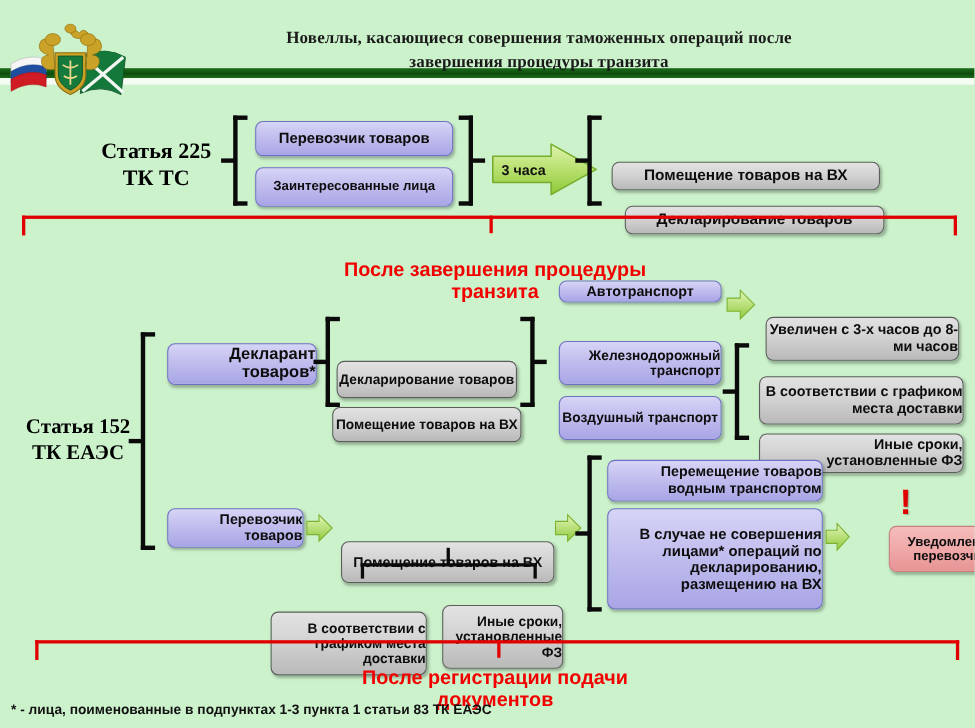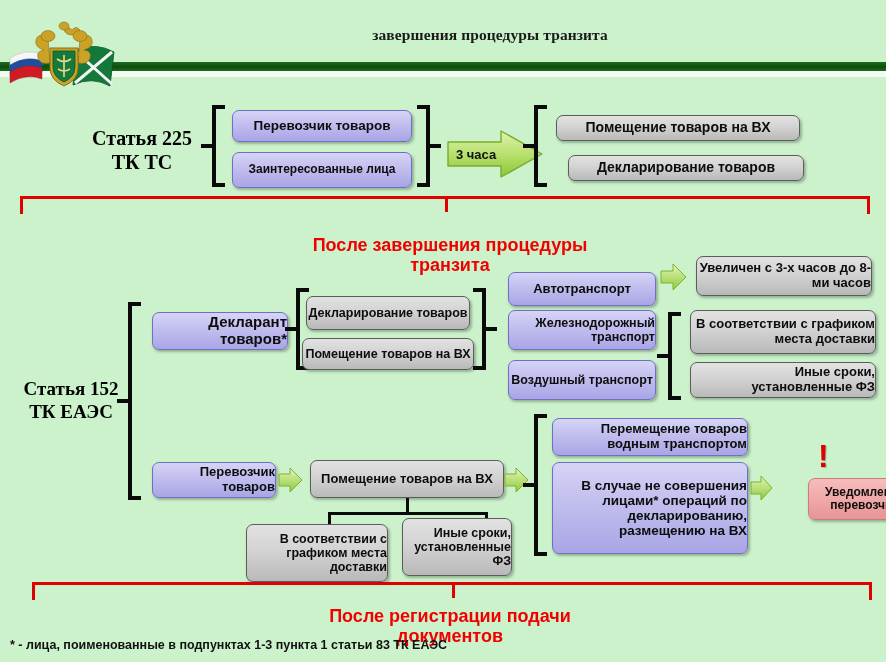--- a/index.html
+++ b/index.html
@@ -42,20 +42,21 @@
     line-height:1.12;
     box-shadow:1.5px 2px 2.5px rgba(60,80,60,.38);
   }
   .box-purple{
     background:linear-gradient(to bottom,#d6d4f6 0%,#c3c0ef 40%,#a9a5e6 100%);
     border:1.4px solid #6f6fc4;
   }
   .box-gray{
     background:linear-gradient(to bottom,#e2e2e2 0%,#d3d3d3 45%,#b9b9b9 100%);
     border:1.4px solid #5c5c5c;
+    margin-top:32px;
   }
   .box-pink{
     background:linear-gradient(to bottom,#f6bdbd 0%,#f0a8a8 50%,#e79494 100%);
     border:1.4px solid #c97d7d;
   }
 
   
   .brk{position:absolute;}
   .brk .v{position:absolute;left:6px;top:0;bottom:0;width:4px;background:#0a0a0a;border-radius:1px;}
   .brk .t,.brk .b{position:absolute;left:6px;width:13px;height:4px;background:#0a0a0a;}
@@ -125,20 +126,21 @@
       <path d="M49,37 h22 v16 q0,10 -11,15 q-11,-5 -11,-15 z" fill="#157a3c" stroke="#0e5428" stroke-width="0.8"></path>
       <g stroke="#f0d98a" stroke-width="1.6" fill="none">
         <path d="M60,41 v22"></path>
         <path d="M53,45 q7,5 14,0"></path>
         <path d="M54,55 q6,4 12,0"></path>
       </g>
     </svg>
   </div>
 
   <div class="abs title" style="left:120px;top:24px;width:740px;">
+    <div>Новеллы, касающиеся совершения таможенных операций после</div>
     <div>завершения процедуры транзита</div>
   </div>
 
   <div class="side-label" style="left:62px;top:126px;width:160px;font-size:20px;">
     <div>Статья 225</div>
     <div>ТК ТС</div>
   </div>
 
   <div class="brk" style="left:206px;top:105px;width:22px;height:82px;">
     <div class="v"></div>
@@ -230,21 +232,21 @@
     <span>Помещение товаров на ВХ</span>
   </div>
 
   <div class="brk flip" style="left:472px;top:288px;width:20px;height:82px;">
     <div class="v"></div>
       <div class="t"></div>
       <div class="b"></div>
       <div class="nub"></div>
   </div>
 
-  <div class="abs box box-purple" style="left:508px;top:272px;width:148px;height:34px;font-size:13px;">
+  <div class="abs box box-purple" style="left:508px;top:255px;width:148px;height:20px;font-size:13px;">
     <span>Автотранспорт</span>
   </div>
   <div class="abs box box-purple" style="left:508px;top:310px;width:148px;height:40px;font-size:12.5px;">
     <span>Железнодорожный транспорт</span>
   </div>
   <div class="abs box box-purple" style="left:508px;top:360px;width:148px;height:40px;font-size:12.5px;">
     <span>Воздушный транспорт</span>
   </div>
 
   <div class="abs" style="left:660px;top:262px;width:28px;height:30px;">

